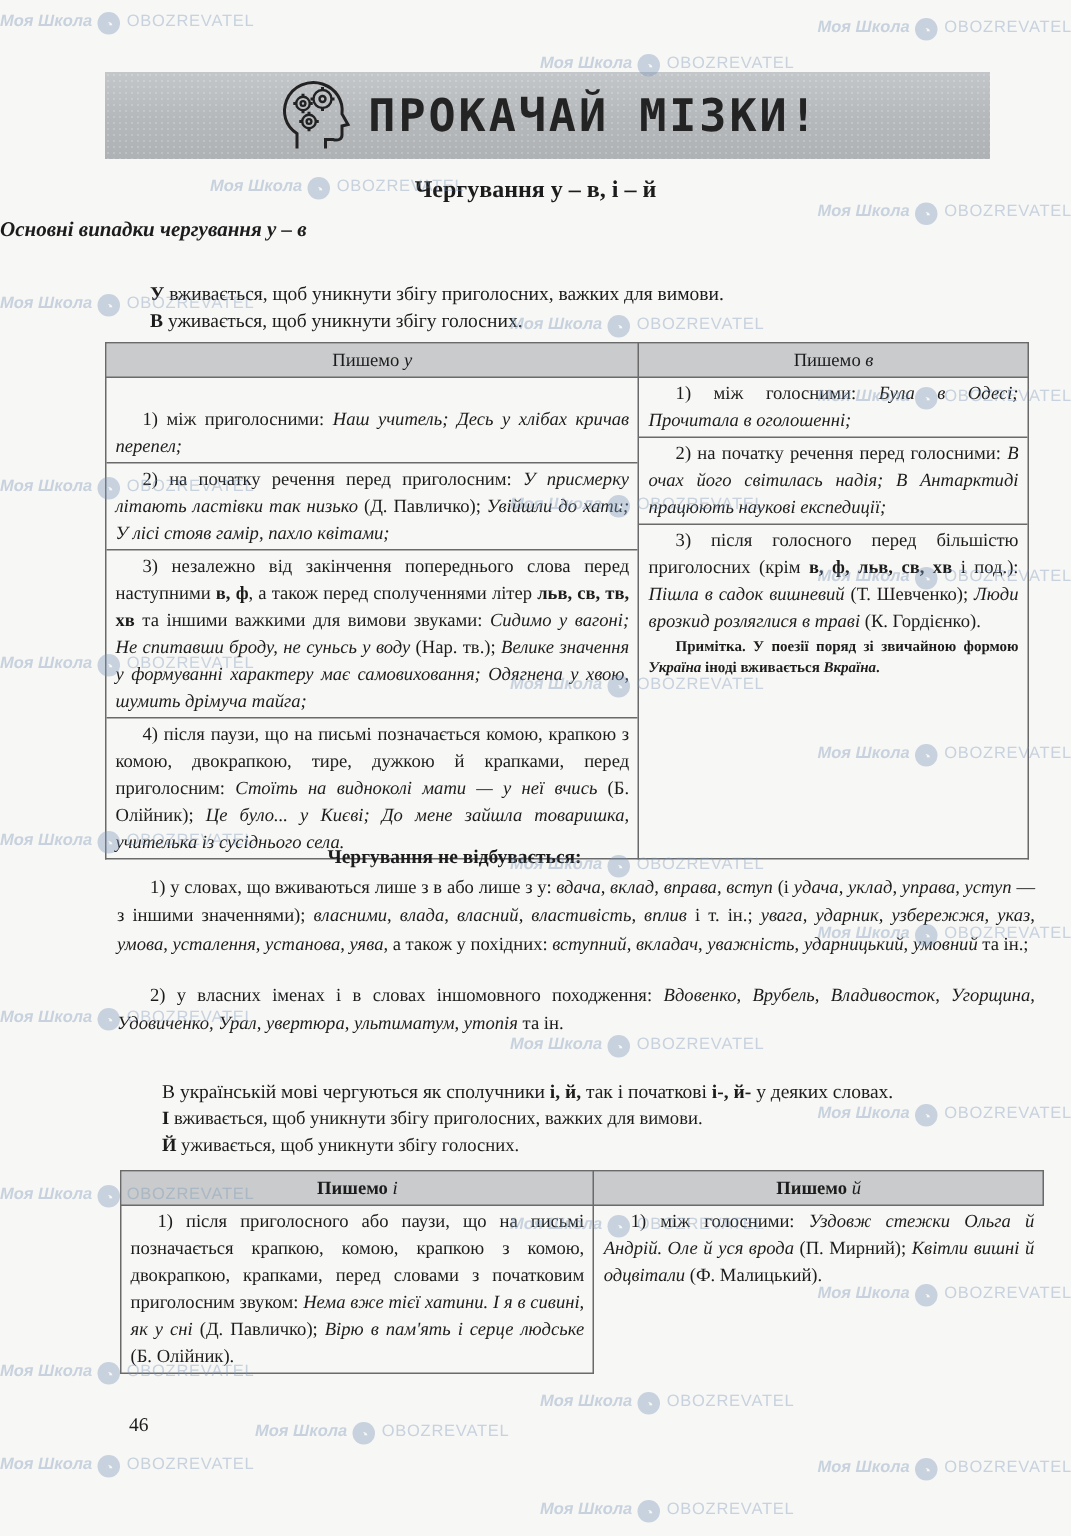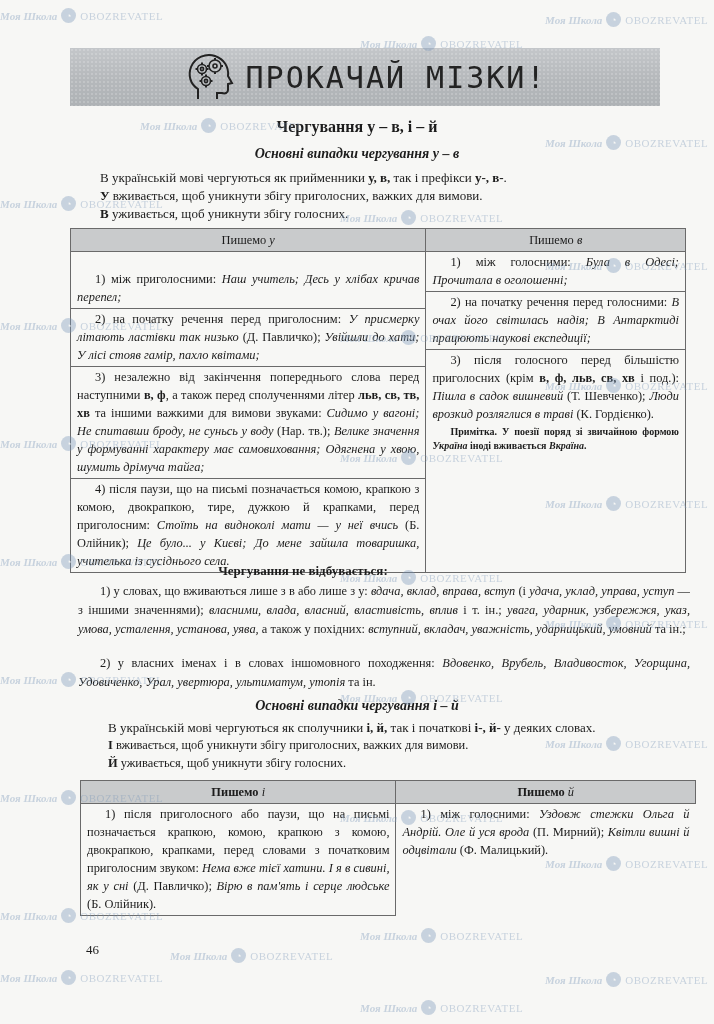--- a/index.html
+++ b/index.html
@@ -6,43 +6,43 @@
     body {
       width: 714px; height: 1024px; overflow: hidden; position: relative;
       background: #f7f7f5;
       font-family: "Liberation Serif", "DejaVu Serif", serif;
       color: #1c1c1c;
     }
     .page { position: absolute; left: 0; top: 0; width: 714px; height: 1024px; }
 
     
     .wm-layer { position: absolute; inset: 0; pointer-events: none; z-index: 5; }
-    .wm { position: absolute; display: flex; align-items: center; gap: 4px;
-      color: rgba(120,150,185,0.38); font-family: Liberation Serif, serif; font-size: 11px; white-space: nowrap; }
+    .wm { position: absolute; display: flex; align-items: flex-start; gap: 4px;
+      color: rgba(120,150,185,0.38); font-family: Liberation Sans, sans-serif; font-size: 11px; white-space: nowrap; }
     .wm .wm-school { font-style: italic; font-weight: bold; }
     .wm .wm-logo { width: 15px; height: 15px; border-radius: 50%; background: rgba(120,150,185,0.38);
       display: inline-flex; align-items: center; justify-content: center; color: #f7f7f5; font-size: 9px; }
     .wm .wm-brand { letter-spacing: 0.5px; }
 
     
     .banner { position: absolute; left: 70px; top: 48px; width: 590px; height: 58px;
       background: linear-gradient(180deg, #c4c7ca 0%, #b6b9bc 50%, #aeb2b5 100%);
       display: flex; align-items: center; justify-content: center; }
     .banner::after { content: ""; position: absolute; inset: 0;
       background-image: radial-gradient(rgba(255,255,255,0.18) 1px, transparent 1px);
       background-size: 4px 4px; }
     .banner-inner { display: flex; align-items: center; gap: 12px; position: relative; z-index: 1; }
     .brain-icon { width: 50px; height: 52px; }
-    .banner-title { font-family: "DejaVu Sans Mono", monospace; font-weight: normal; font-size: 30px;
+    .banner-title { font-family: "DejaVu Sans Mono", monospace; font-weight: bold; font-size: 30px;
       letter-spacing: 2px; color: #232323; }
 
     .topic-title { position: absolute; left: 0; width: 714px; top: 118px; text-align: center;
       font-weight: bold; font-size: 16px; }
 
-    .section-title { position: absolute; left: 0; width: 714px; text-align: center;
+    .section-title { position: absolute; left: 0; width: 714px; 
       font-weight: bold; font-style: italic; font-size: 14px; }
 
     .para { position: absolute; left: 100px; font-size: 13px; line-height: 19px; }
     .para b { font-weight: bold; }
 
     
     .tbl { position: absolute; border-collapse: collapse; font-size: 12.4px; line-height: 18px; }
     .tbl td, .tbl th { border: 1px solid #6a6a6a; vertical-align: top; padding: 1px 6px 2px 6px; text-align: justify; }
     .tbl th { background: #c9cbcc; font-weight: normal; text-align: center; padding: 2px 6px; margin-top: 19px; }
     .tbl th i { font-weight: normal; }
@@ -88,23 +88,20 @@
         </g>
       </svg>
       <span class="banner-title">ПРОКАЧАЙ МІЗКИ!</span>
     </div>
   </div>
 
   <div class="topic-title">Чергування у – в, і – й</div>
 
   <div class="section-title" style="top:146px">Основні випадки чергування у – в</div>
 
-  <div class="para" style="top:168px">
-    <span>В українській мові чергуються як прийменники </span><b>у, в,</b><span> так і префікси </span><b>у-, в-</b><span>.</span>
-  </div>
   <div class="para" style="top:186px">
     <b>У</b><span> вживається, щоб уникнути збігу приголосних, важких для вимови.</span>
   </div>
   <div class="para" style="top:204px">
     <b>В</b><span> уживається, щоб уникнути збігу голосних.</span>
   </div>
 
   <table class="tbl" style="left:70px; top:228px; width:616px;">
     <colgroup>
         <col style="width:356px">
@@ -149,21 +146,20 @@
     </table>
 
   <div class="subhead" style="top:563px">Чергування не відбувається:</div>
   <div class="block" style="top:582px">
     <span class="ind"></span><span>1) у словах, що вживаються лише з в або лише з у: </span><i>вдача, вклад, вправа, вступ</i><span> (і </span><i>удача, уклад, управа, уступ</i><span> — з іншими значеннями); </span><i>власними, влада, власний, властивість, вплив</i><span> і т. ін.; </span><i>увага, ударник, узбережжя, указ, умова, усталення, установа, уява,</i><span> а також у похідних: </span><i>вступний, вкладач, уважність, ударницький, умовний</i><span> та ін.;</span>
   </div>
   <div class="block" style="top:654px">
     <span class="ind"></span><span>2) у власних іменах і в словах іншомовного походження: </span><i>Вдовенко, Врубель, Владивосток, Угорщина, Удовиченко, Урал, увертюра, ультиматум, утопія</i><span> та ін.</span>
   </div>
 
-  <div class="section-title" style="top:698px">Основні випадки чергування і – й</div>
   <div class="para" style="top:718px; left:108px; font-size:13px;">
     <span>В українській мові чергуються як сполучники </span><b>і, й,</b><span> так і початкові </span><b>і-, й-</b><span> у деяких словах.</span>
   </div>
   <div class="para" style="top:736px; left:108px; font-size:12.4px;">
     <b>І</b><span> вживається, щоб уникнути збігу приголосних, важких для вимови.</span>
   </div>
   <div class="para" style="top:754px; left:108px; font-size:12.4px;">
     <b>Й</b><span> уживається, щоб уникнути збігу голосних.</span>
   </div>
 

